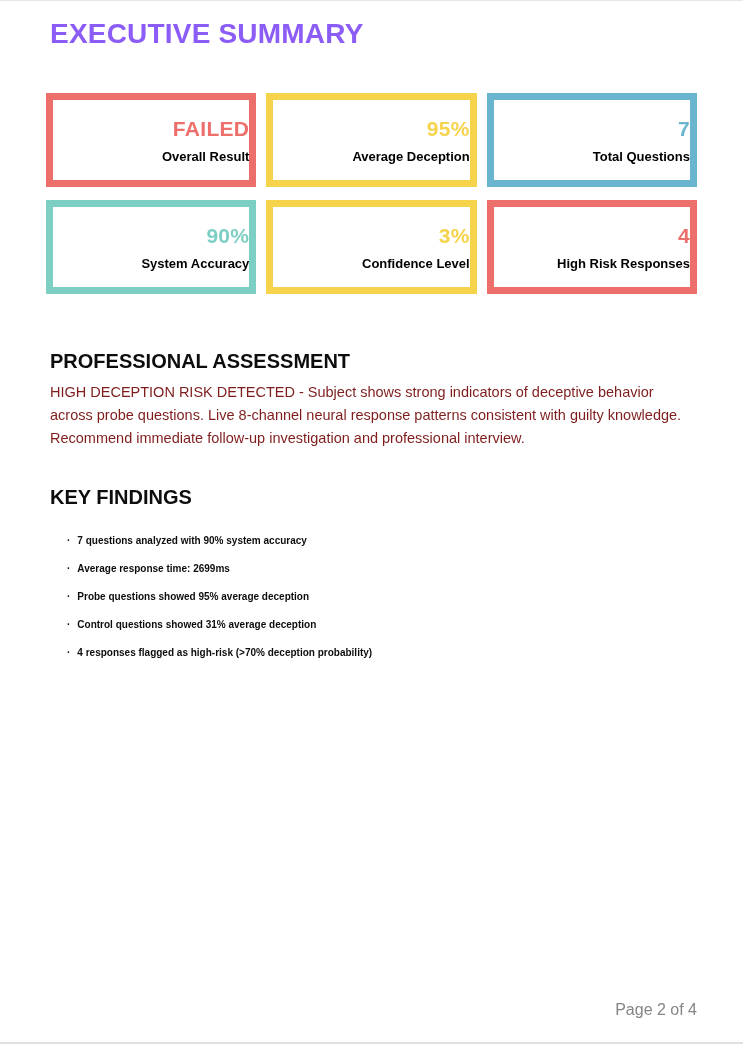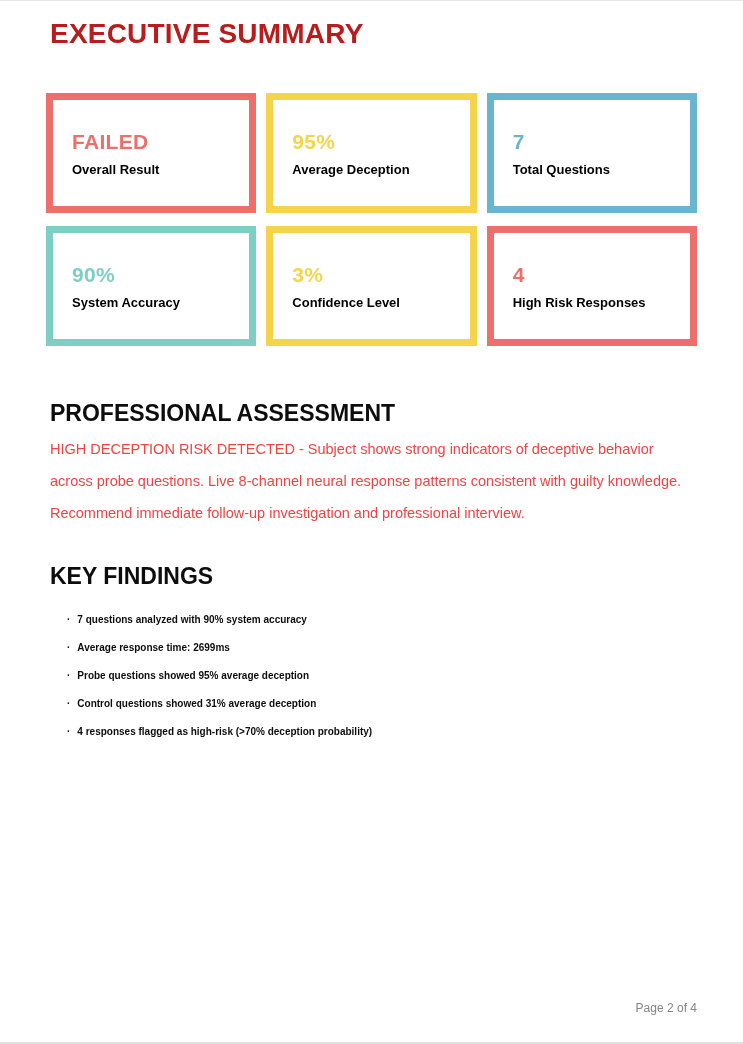--- a/index.html
+++ b/index.html
@@ -10,58 +10,58 @@
     font-family:"Liberation Sans", sans-serif;
     color:#111;
     position:relative;
     overflow:hidden;
     border-top:1px solid #e6e6e6;
     border-bottom:2px solid #dfe1e1;
   }
   .page { padding:17px 46px 0; }
   .page-title {
     font-size:28px; line-height:32px; font-weight:700;
-    margin-left:4px; letter-spacing:0.2px; color:#b91c1c;
+    margin-left:4px; letter-spacing:0.2px; color:#8b5cf6;
   }
   .cards {
     margin-top:43px;
     display:grid; grid-template-columns:repeat(3,1fr);
     column-gap:10px; row-gap:13px;
   }
   .card {
-    height:120px; background:#fff;
+    height:94px; background:#fff;
     border:7px solid var(--accent,#ccc);
     display:flex; flex-direction:column;
-    align-items:flex-start; justify-content:center; gap:8px;padding-left:19px;
+    align-items:flex-end; justify-content:center; gap:8px;padding-left:19px;
   }
   .card-value {
     font-size:21px; font-weight:700;
     color:var(--accent,#333); letter-spacing:0.3px;
   }
   .card-label { font-size:13px; font-weight:700; color:#000000; }
   .section-heading {
-    font-size:23px; line-height:22px; font-weight:700;
+    font-size:20px; line-height:22px; font-weight:700;
     margin-left:4px; color:#0d0d0d;
   }
   .assessment-heading { margin-top:56px; }
   .assessment-body {
     margin:9px 0 0 4px; max-width:655px;
-    font-size:14.5px; line-height:32px;
-    font-weight:400; color:#ef4444;
+    font-size:14.5px; line-height:23px;
+    font-weight:400; color:#7f1d1d;
   }
   .findings-heading { margin-top:36px; }
   .findings-list { list-style:none; margin:19px 0 0 21px; }
   .findings-list li {
     font-size:10px; line-height:28px;
     font-weight:700; color:#0d0d0d;
   }
   .findings-list li::before { content:"\00B7"; margin-right:7px; }
   .page-footer {
     position:absolute; top:1000px; right:46px;
-    font-size:12px; color:#858585;
+    font-size:16px; color:#858585;
   }
 </style>
 </head>
 <body>
 
 <div class="page">
 
   <h1 class="page-title">EXECUTIVE SUMMARY</h1>
 
   <div class="cards">

